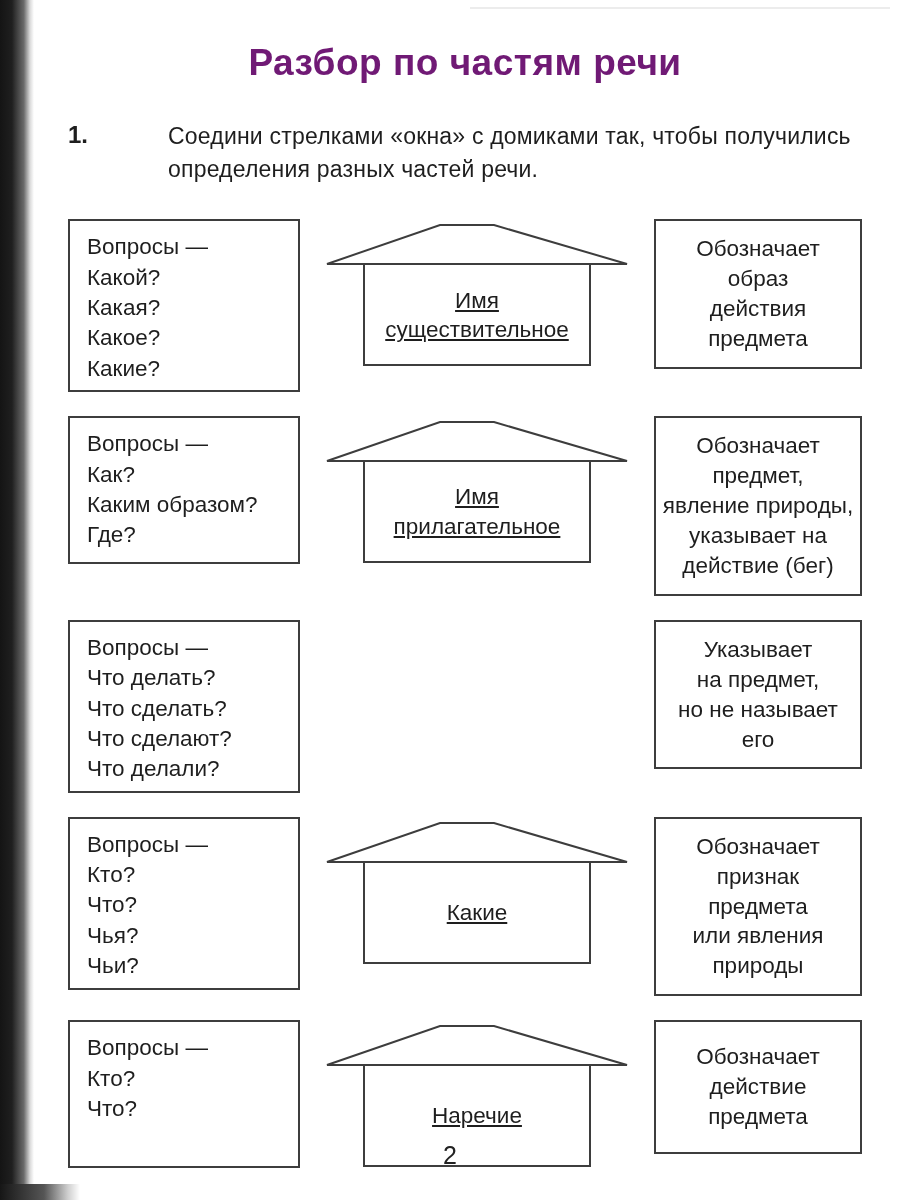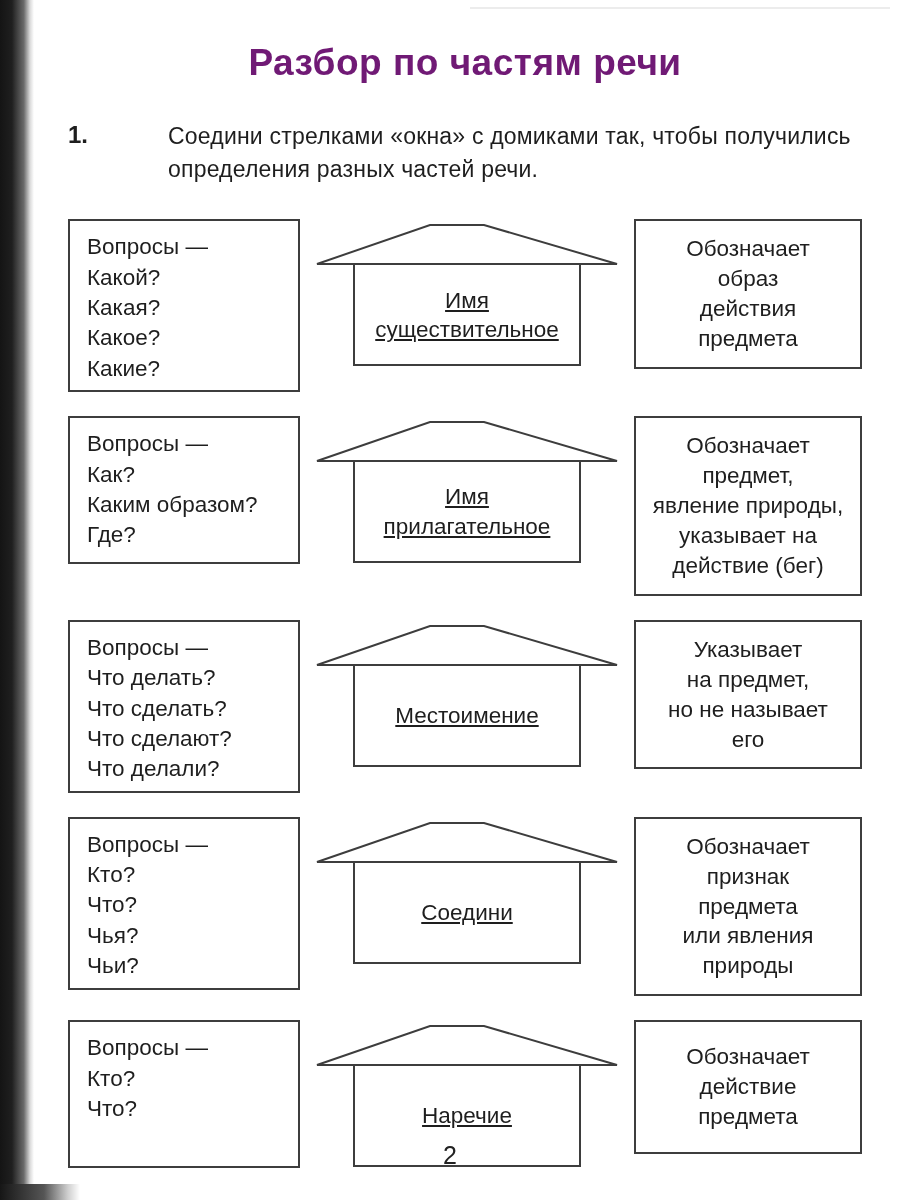--- a/index.html
+++ b/index.html
@@ -128,21 +128,21 @@
     justify-content: center;
     text-align: center;
     font-size: 22.5px;
     line-height: 1.3;
     white-space: pre-line;
     text-decoration: underline;
   }
 
   .dbox {
     box-sizing: border-box;
-    width: 228px;
+    width: 208px;
     min-height: 134px;
     border: 2px solid #3d3d3d;
     padding: 13px 6px;
     background: #ffffff;
     display: flex;
     align-items: center;
     justify-content: center;
   }
   .dtext {
     text-align: center;
@@ -232,52 +232,43 @@
     </div>
 
     <div class="row">
       <div class="qbox">
         <span class="qtext">Вопросы —
 Что делать?
 Что сделать?
 Что сделают?
 Что делали?</span>
       </div>
+      <div class="dbox">
+        <div class="dtext">Указывает
+на предмет,
+но не называет
+его</div>
+      </div>
+    </div>
+
+    <div class="row">
+      <div class="qbox">
+        <span class="qtext">Вопросы —
+Кто?
+Что?
+Чья?
+Чьи?</span>
+      </div>
       <div class="house-col">
         <div class="house">
           <svg class="house-svg" viewBox="0 0 306 150" aria-hidden="true">
             <polygon class="roof" points="3,45 116,6 170,6 303,45"></polygon>
             <rect class="hbody" x="40" y="45" width="226" height="101"></rect>
           </svg>
-          <div class="house-label">Местоимение</div>
-        </div>
-      </div>
-      <div class="dbox">
-        <div class="dtext">Указывает
-на предмет,
-но не называет
-его</div>
-      </div>
-    </div>
-
-    <div class="row">
-      <div class="qbox">
-        <span class="qtext">Вопросы —
-Кто?
-Что?
-Чья?
-Чьи?</span>
-      </div>
-      <div class="house-col">
-        <div class="house">
-          <svg class="house-svg" viewBox="0 0 306 150" aria-hidden="true">
-            <polygon class="roof" points="3,45 116,6 170,6 303,45"></polygon>
-            <rect class="hbody" x="40" y="45" width="226" height="101"></rect>
-          </svg>
-          <div class="house-label">Соедини</div>
+          <div class="house-label">Какие</div>
         </div>
       </div>
       <div class="dbox">
         <div class="dtext">Обозначает
 признак
 предмета
 или явления
 природы</div>
       </div>
     </div>

